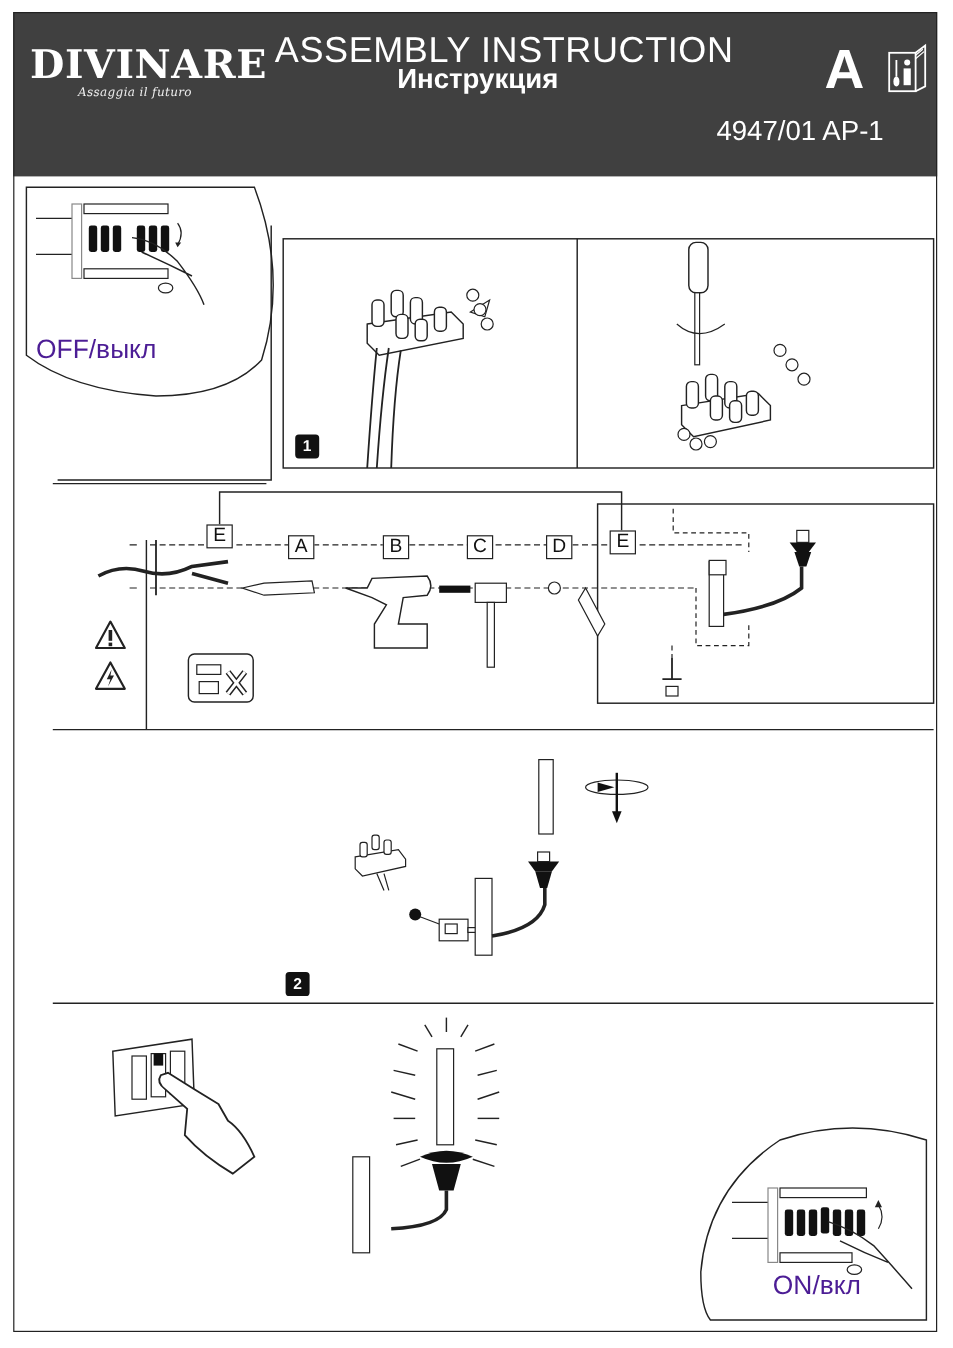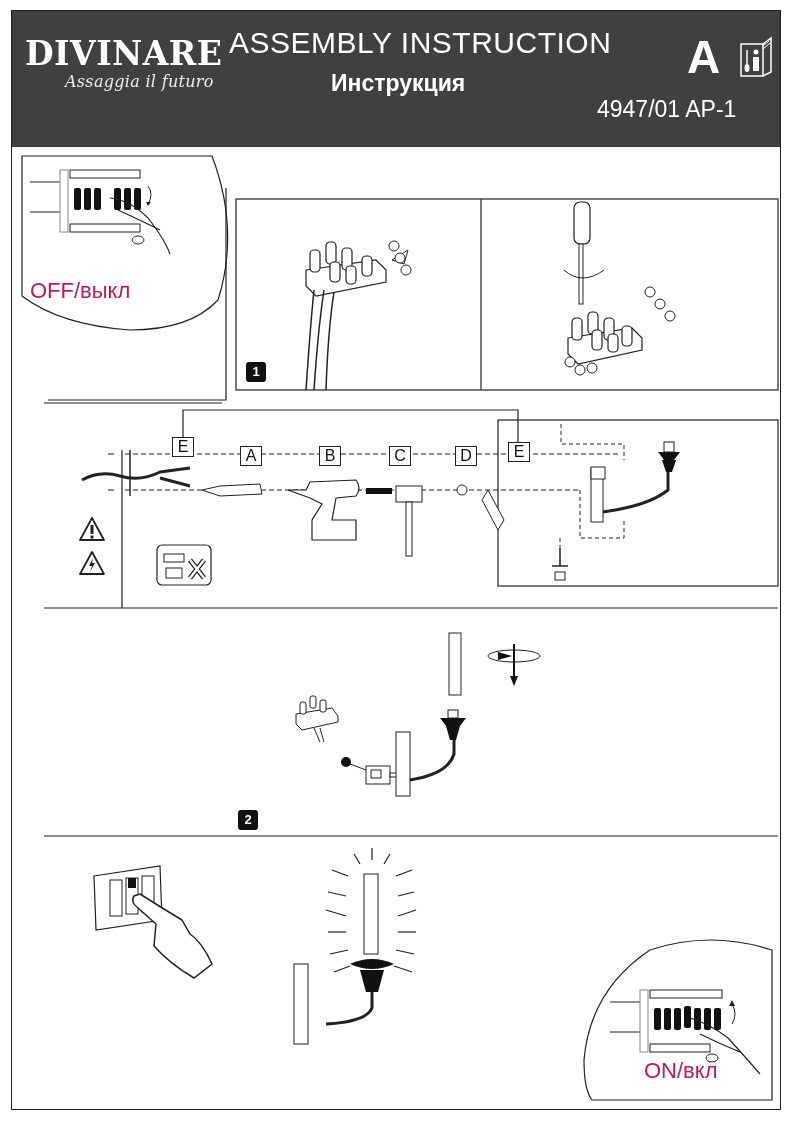--- a/index.html
+++ b/index.html
@@ -1,28 +1,28 @@
 <!DOCTYPE html>
 <html><head>
 <meta charset="utf-8">
 <style>
   html,body{margin:0;padding:0;background:#fff;}
   body{width:794px;height:1123px;position:relative;overflow:hidden;font-family:"DejaVu Sans",sans-serif;color:#111;}
   .page-frame{position:absolute;left:11px;top:10px;width:770px;height:1100px;border:1.5px solid #222;box-sizing:border-box;}
   .header{position:absolute;left:11px;top:10px;width:770px;height:137px;background:#404040;}
   .brand{position:absolute;left:14px;top:24px;color:#fff;font-family:"DejaVu Serif",serif;font-weight:bold;font-size:33px;letter-spacing:0.5px;}
-  .tagline{position:absolute;left:54px;top:62px;color:#eee;font-family:"DejaVu Serif",serif;font-style:italic;font-size:16px;letter-spacing:0.3px;text-align:right;}
+  .tagline{position:absolute;left:54px;top:62px;color:#eee;font-family:"DejaVu Serif",serif;font-style:italic;font-size:10px;letter-spacing:0.3px;text-align:right;}
   .title-en{position:absolute;left:218px;top:16px;color:#fff;font-family:"Liberation Sans",sans-serif;font-size:30px;font-weight:normal;letter-spacing:0.5px;}
-  .title-ru{position:absolute;left:320px;top:60px;color:#fff;font-family:"Liberation Sans",sans-serif;font-size:23px;font-weight:bold;}
+  .title-ru{position:absolute;left:320px;top:42px;color:#fff;font-family:"Liberation Sans",sans-serif;font-size:23px;font-weight:bold;}
   .big-a{position:absolute;left:676px;top:24px;color:#fff;font-family:"Liberation Sans",sans-serif;font-size:46px;font-weight:bold;line-height:1;}
   .manual-icon{position:absolute;left:728px;top:26px;}
   .model{position:absolute;left:586px;top:86px;color:#fff;font-family:"Liberation Sans",sans-serif;font-size:23px;}
   .label-box{position:absolute;border:1.5px solid #222;background:#fff;font-family:"Liberation Sans",sans-serif;font-size:16px;text-align:center;line-height:18px;width:20px;height:18px;}
   .step-badge{position:absolute;width:20px;height:20px;background:#111;color:#fff;border-radius:3px;font-family:"Liberation Sans",sans-serif;font-weight:bold;font-size:13px;text-align:center;line-height:20px;}
-  .caption{position:absolute;font-family:"Liberation Sans",sans-serif;font-size:22px;color:#be185d;}
+  .caption{position:absolute;font-family:"Liberation Sans",sans-serif;font-size:22px;color:#4c1d95;}
   svg{position:absolute;overflow:visible;}
 </style>
 </head>
 <body>
 
 <div class="header">
   <div class="brand"><span>DIVINARE</span></div>
   <div class="tagline">Assaggia il futuro</div>
   <div class="title-en">ASSEMBLY INSTRUCTION</div>
   <div class="title-ru">Инструкция</div>

